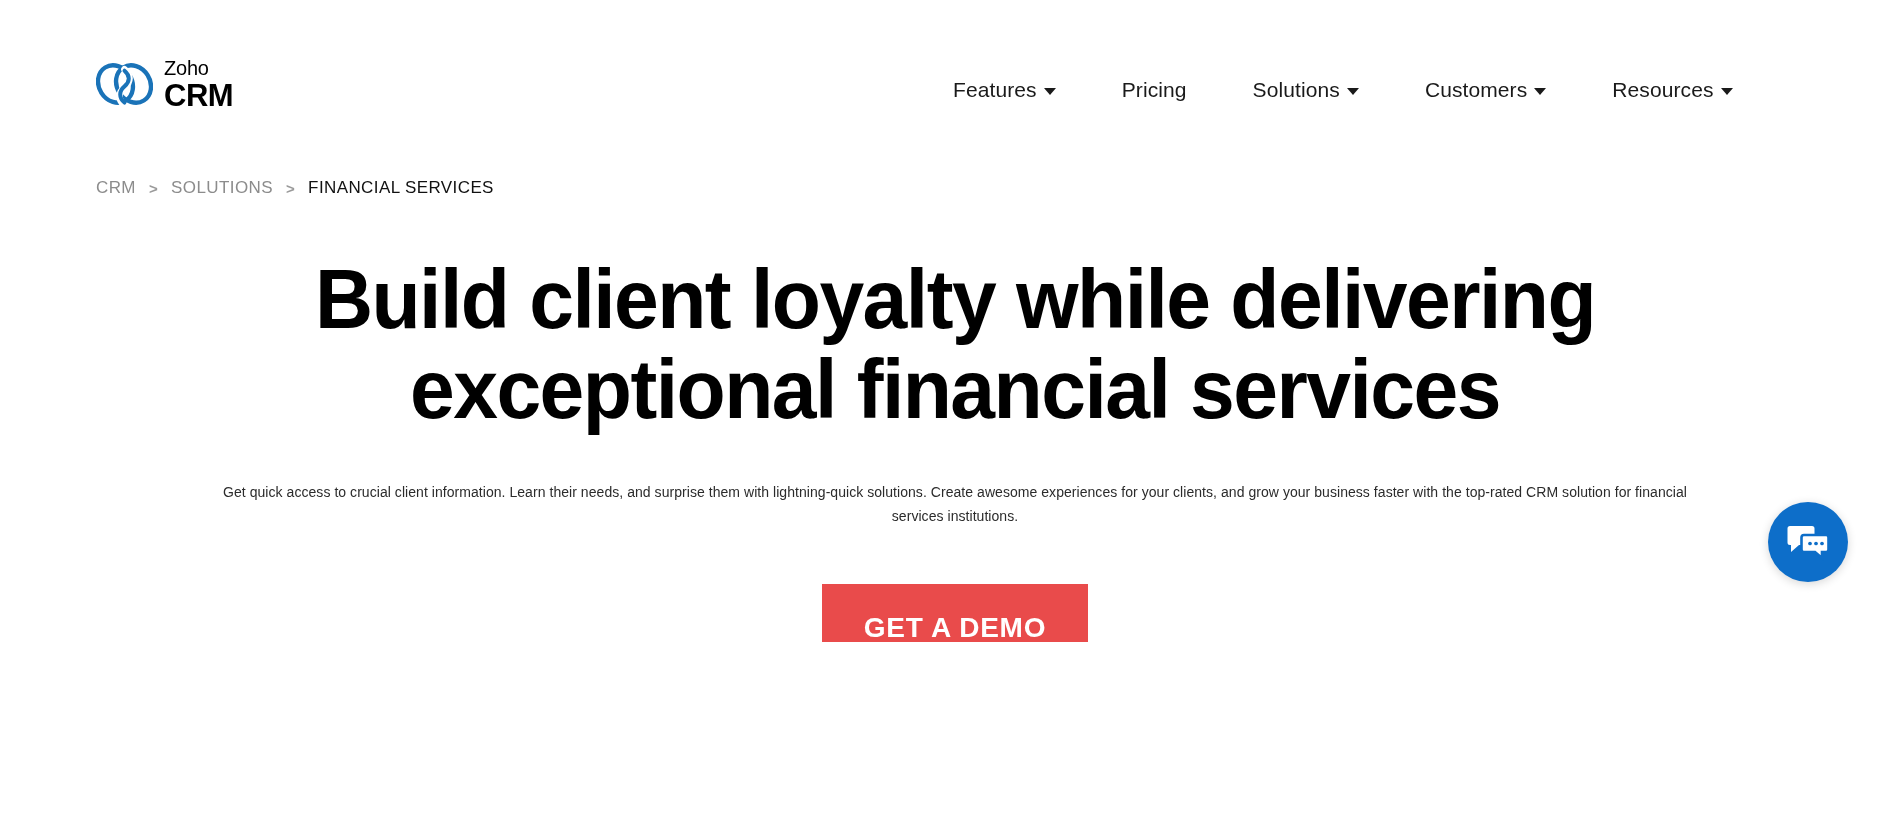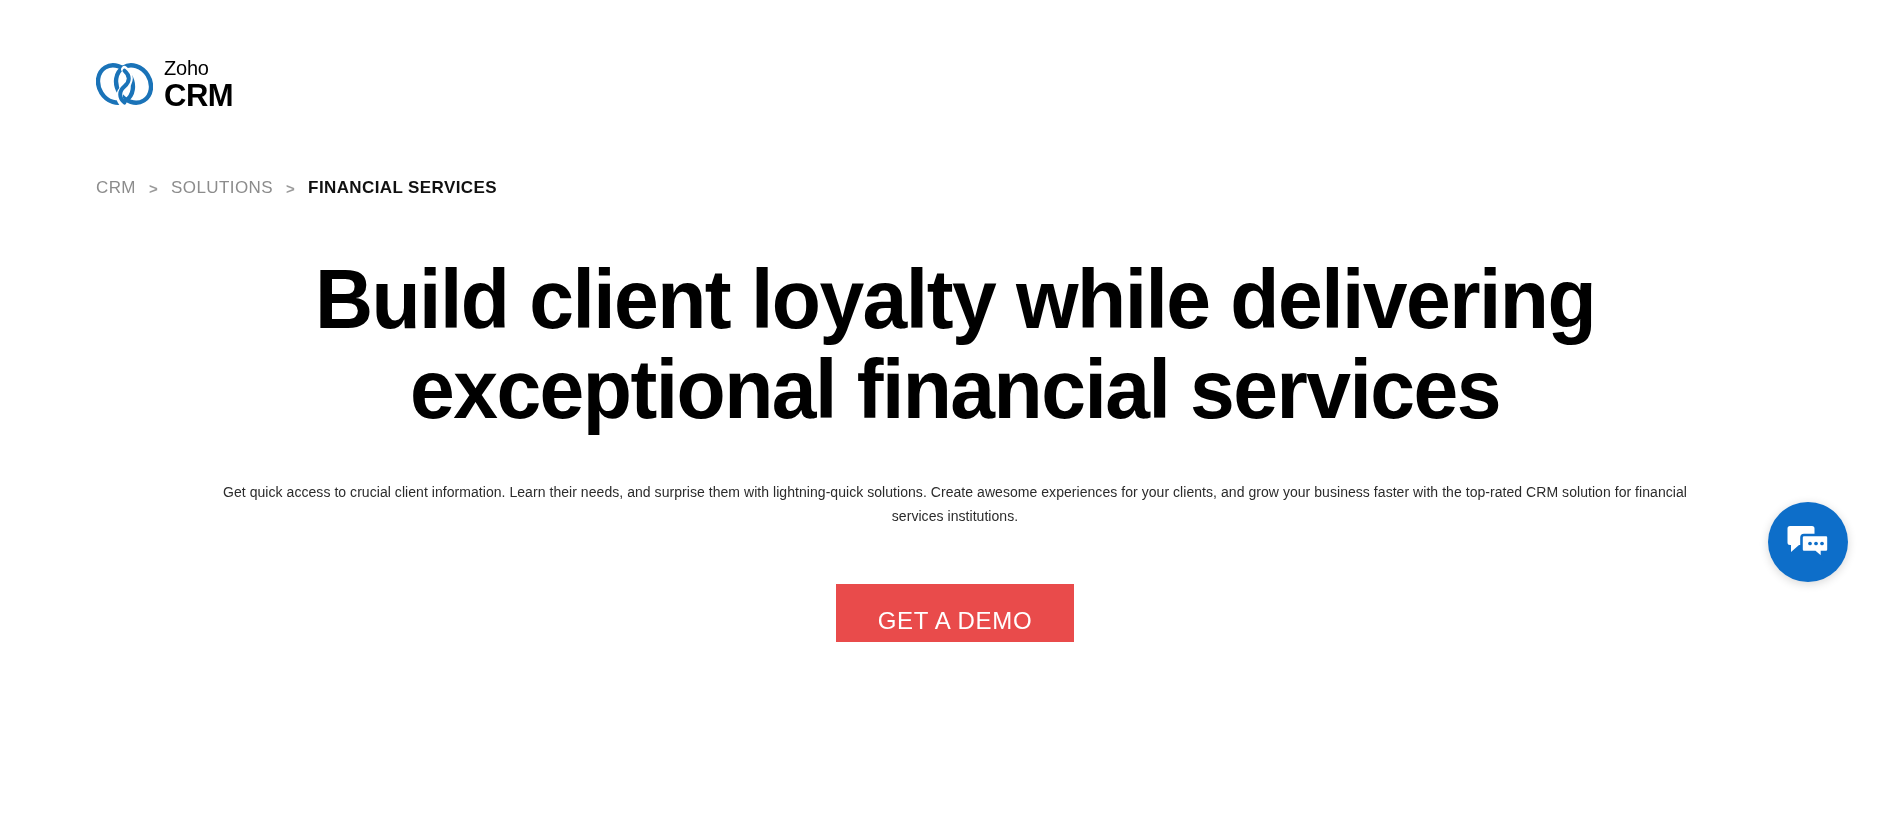--- a/index.html
+++ b/index.html
@@ -116,21 +116,21 @@
 
   .crumb {
     color: #8c8c8c;
     text-transform: uppercase;
     cursor: pointer;
     font-weight: 400;
   }
 
   .crumb.current {
     color: #111111;
-    font-weight: 700;
+    font-weight: 400;
     cursor: default;
     text-align: center;
   }
 
   .crumb-sep {
     color: #9a9a9a;
     padding: 0 13px;
     font-size: 15px;
     font-weight: 700;
   }
@@ -172,24 +172,24 @@
     margin-top: 56px;
     display: flex;
     justify-content: center;
   }
 
   .cta-button {
     background: #e94b4b;
     color: #ffffff;
     border: none;
     font-family: "Liberation Sans", sans-serif;
-    font-size: 24px;
-    font-weight: 400;
+    font-size: 28px;
+    font-weight: 700;
     letter-spacing: 0.7px;
-    padding: 8px 42px;
+    padding: 15px 42px;
     height: 58px;
     line-height: 58px;
     cursor: pointer;
     border-radius: 0;
     display: inline-block;
   }
 
   
   .chat-widget {
     position: absolute;
@@ -223,20 +223,41 @@
         </g>
         <path d="M30 8.5 C37 14 37 22 30 27.5 C23 33 23 41 30 46.5" fill="none" stroke="#ffffff" stroke-width="7" stroke-linecap="round"></path>
         <path d="M30 10 C36 15 36 21.5 30 26.5 C24 31.5 24 38.5 30 43.5" fill="none" stroke="#1a73b8" stroke-width="4.2" stroke-linecap="round"></path>
       </svg>
       <span class="brand-text">
         <span class="brand-zoho">Zoho</span>
         <span class="brand-crm">CRM</span>
       </span>
     </a>
 
+    <nav class="nav">
+      <div class="nav-item">
+        <span>Features</span>
+        <i class="caret"></i>
+      </div>
+      <div class="nav-item">
+        <span>Pricing</span>
+      </div>
+      <div class="nav-item">
+        <span>Solutions</span>
+        <i class="caret"></i>
+      </div>
+      <div class="nav-item">
+        <span>Customers</span>
+        <i class="caret"></i>
+      </div>
+      <div class="nav-item">
+        <span>Resources</span>
+        <i class="caret"></i>
+      </div>
+    </nav>
   </header>
 
   <div class="breadcrumb">
     <span class="crumb">CRM</span>
     <span class="crumb-sep">&gt;</span>
     <span class="crumb">SOLUTIONS</span>
     <span class="crumb-sep">&gt;</span>
     <span class="crumb current">FINANCIAL SERVICES</span>
   </div>
 

